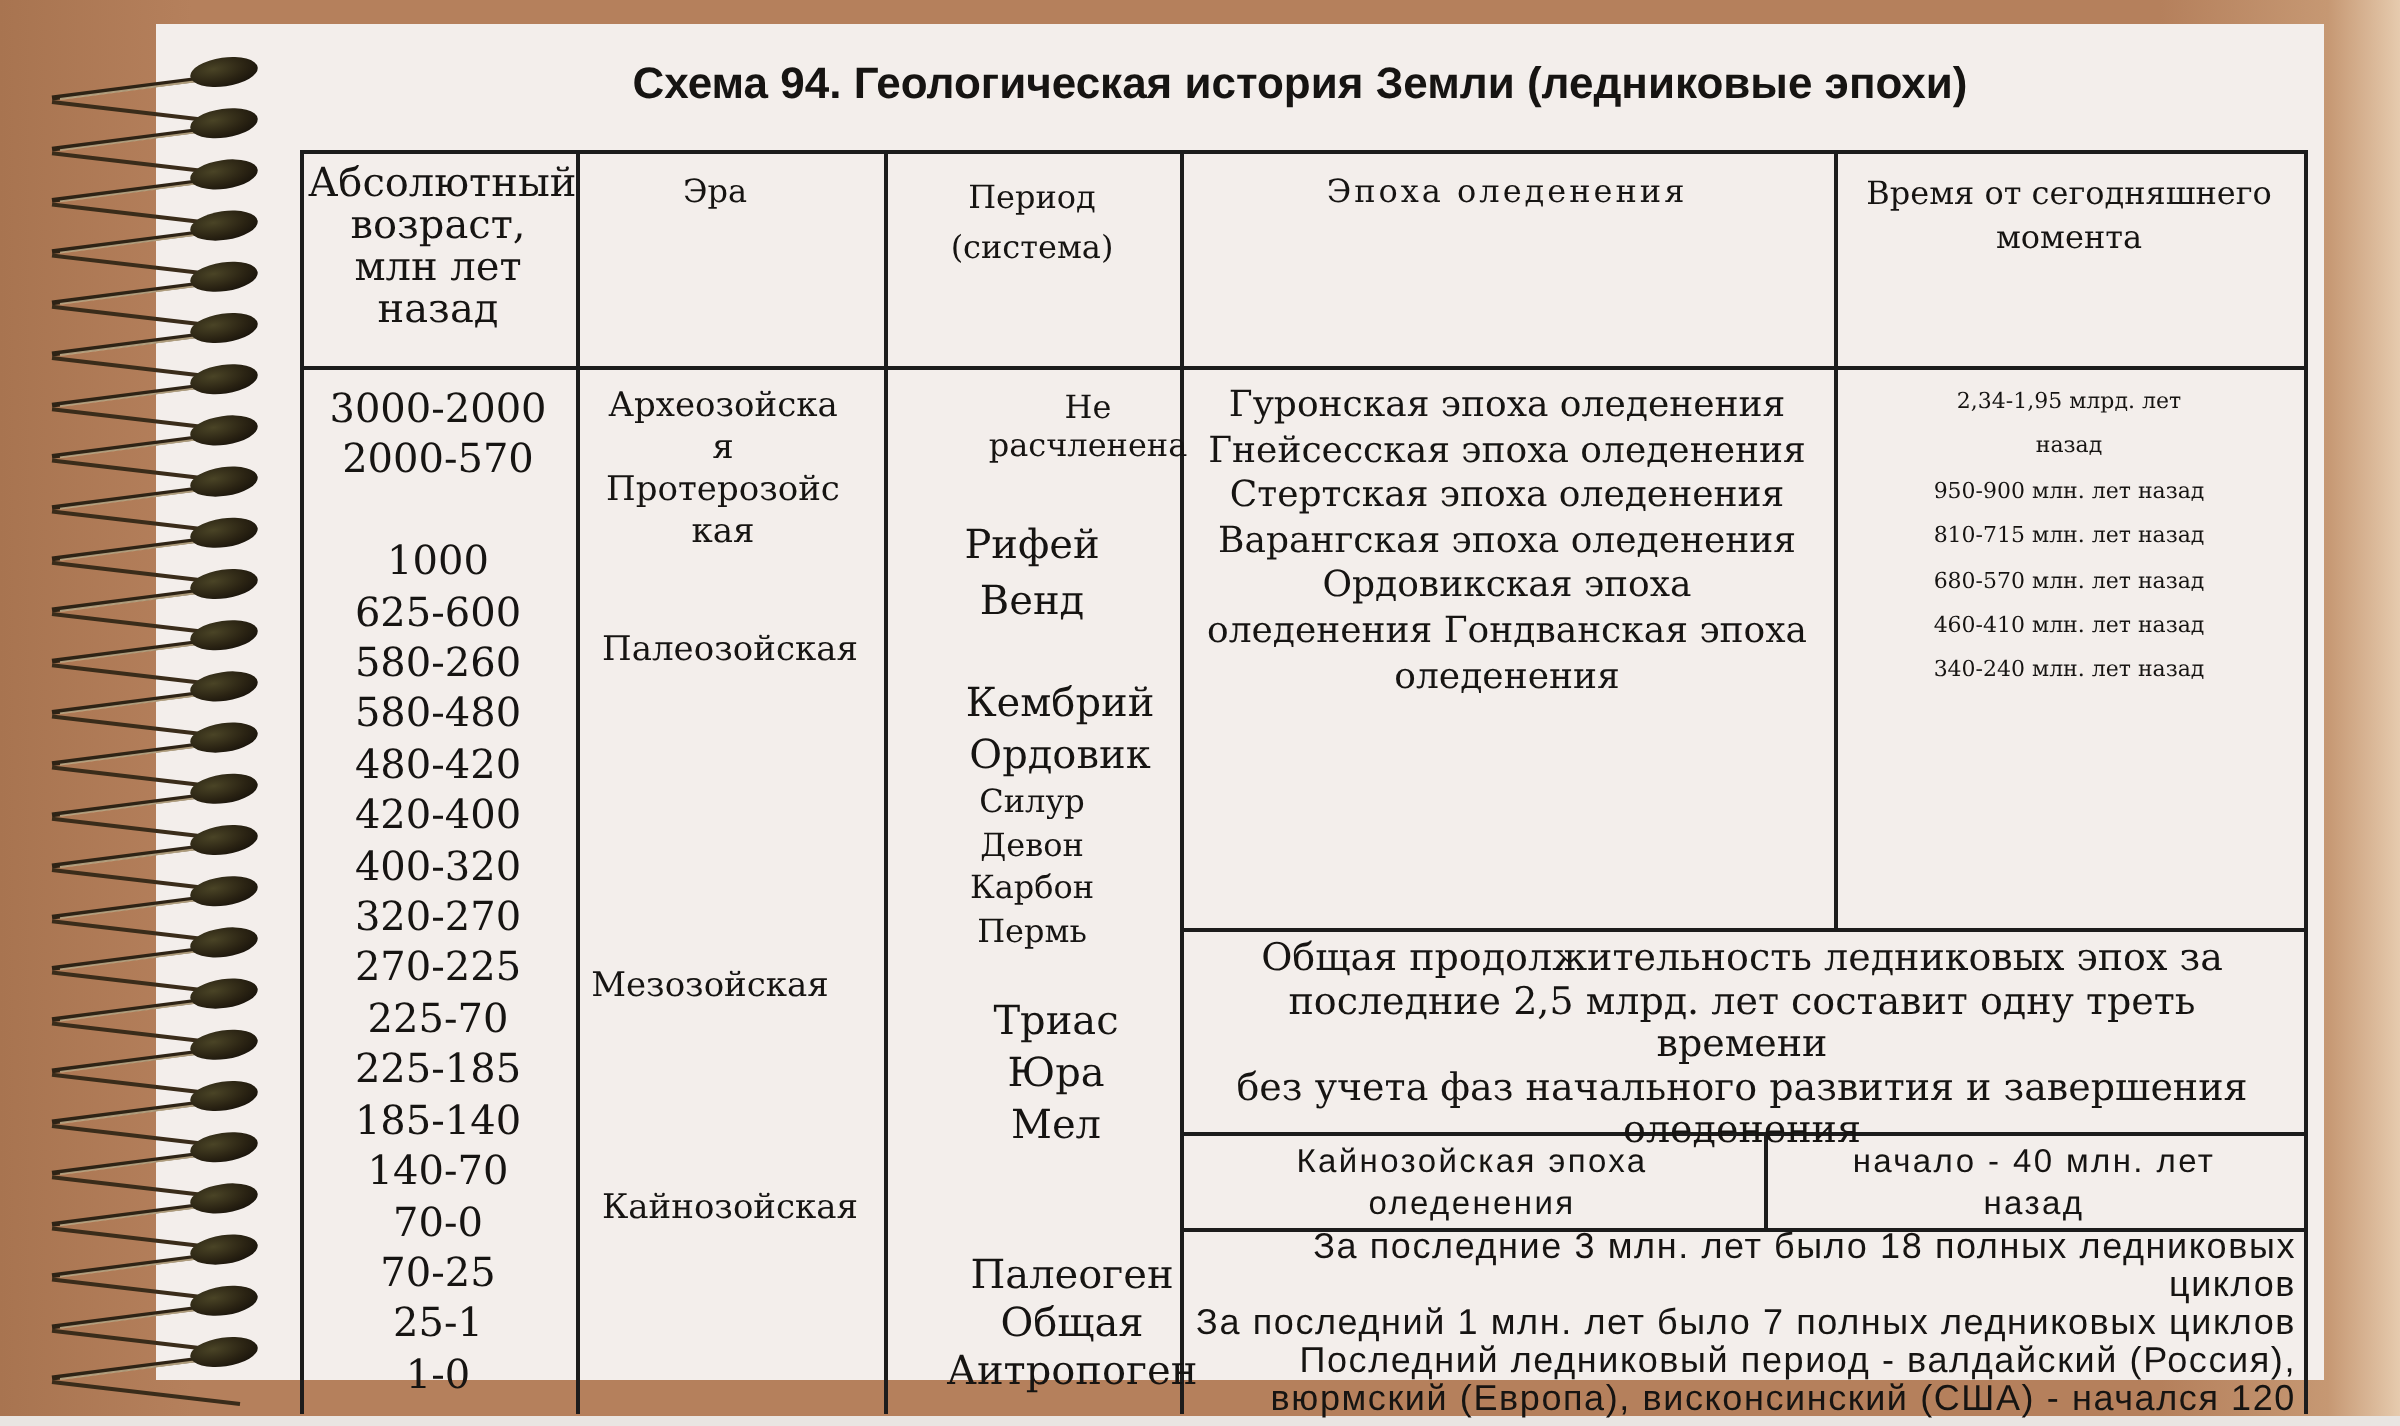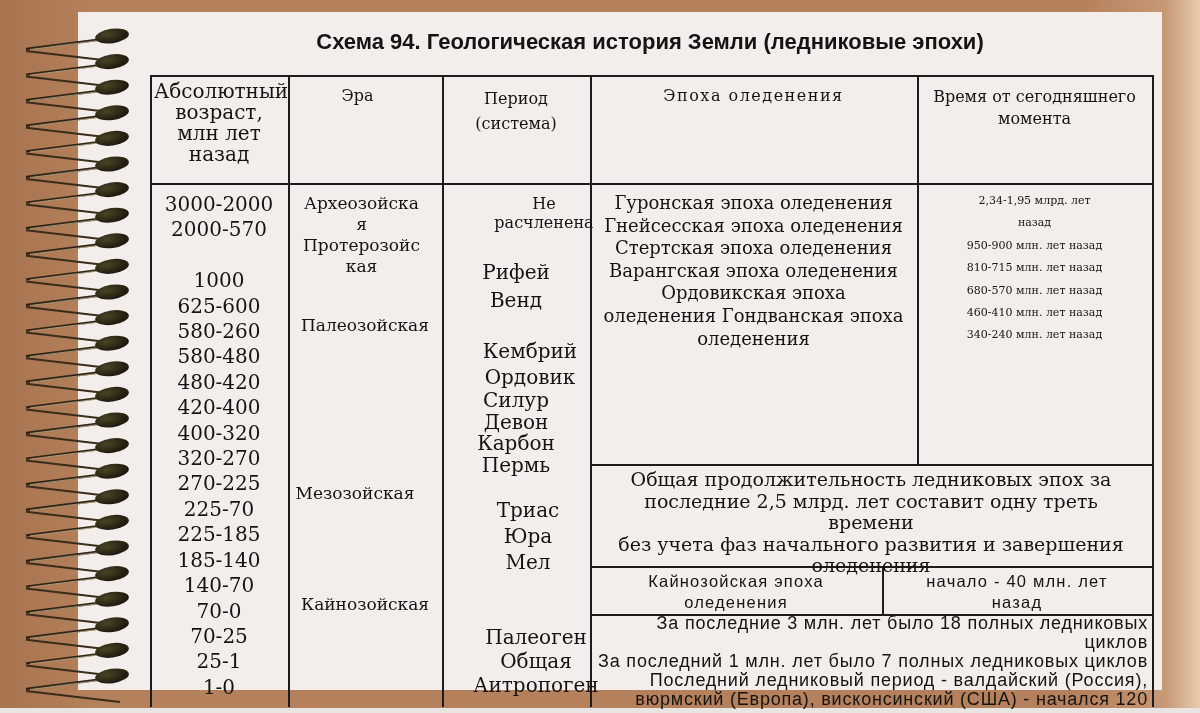--- a/index.html
+++ b/index.html
@@ -21,21 +21,21 @@
   #h-time{left:922px;top:86px;width:225px;font-size:16px;line-height:22px;}
   
   #ages{left:150px;top:192px;width:138px;font-size:20px;line-height:25.4px;}
   #era-archeo{left:301px;top:193px;width:121px;font-size:17px;line-height:21px;overflow-wrap:break-word;}
   #era-paleo{left:288px;top:315px;width:154px;font-size:17px;}
   #era-meso{left:288px;top:483px;width:134px;font-size:17px;}
   #era-kaino{left:288px;top:594px;width:154px;font-size:17px;}
   #period-undivided{left:442px;top:194px;width:116px;font-size:16px;margin-left:44px;}
   #period-g1{left:442px;top:258px;width:148px;font-size:20px;line-height:28px;}
   #period-g2{left:442px;top:339px;width:176px;font-size:20px;line-height:25.5px;}
-  #period-g3{left:442px;top:390px;width:148px;font-size:20px;line-height:21.5px;}
+  #period-g3{left:442px;top:390px;width:148px;font-size:16px;line-height:21.5px;}
   #period-g4{left:442px;top:497px;width:172px;font-size:20px;line-height:26px;}
   #period-g5{left:442px;top:625px;width:148px;font-size:20px;line-height:24px;padding-left:20px;}
   #epochs{left:590px;top:192px;width:327px;font-size:18px;line-height:22.6px;}
   #times{left:917px;top:190px;width:235px;font-size:11px;line-height:22.4px;}
   #summary{left:600px;top:469px;width:542px;font-size:19px;line-height:21.5px;}
   .spaced{font-family:"Liberation Sans",sans-serif;letter-spacing:1.2px;}
   #cen-epoch{left:621px;top:571px;width:230px;font-size:16.5px;line-height:21px;}
   #cen-start{left:907px;top:571px;width:220px;font-size:16.5px;line-height:21px;}
   #notes{left:596px;top:614px;width:552px;font-size:18px;line-height:19px;text-align:right;
          font-family:"Liberation Sans",sans-serif;letter-spacing:0.8px;}

